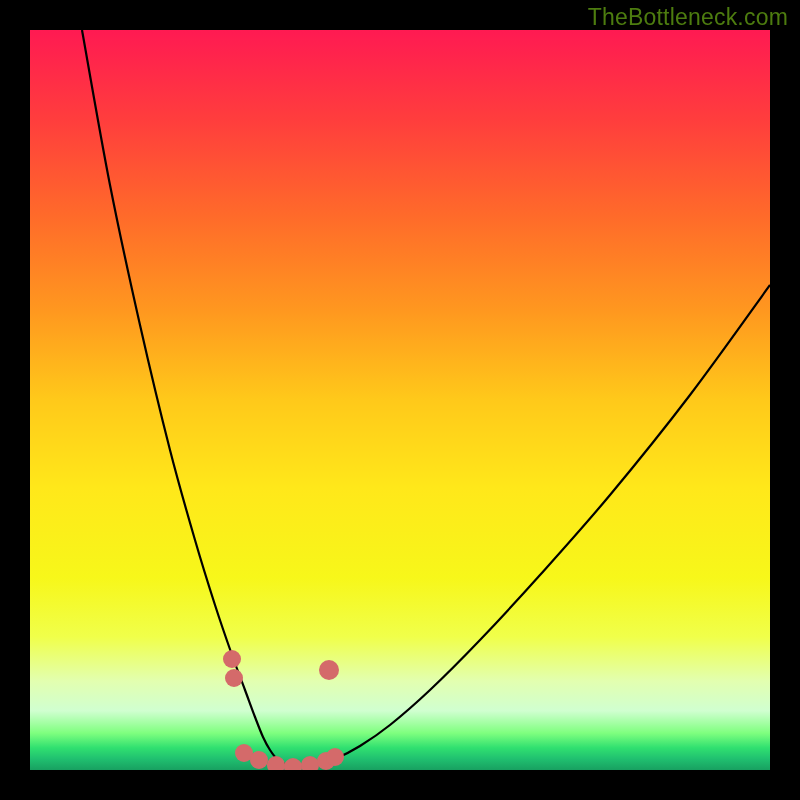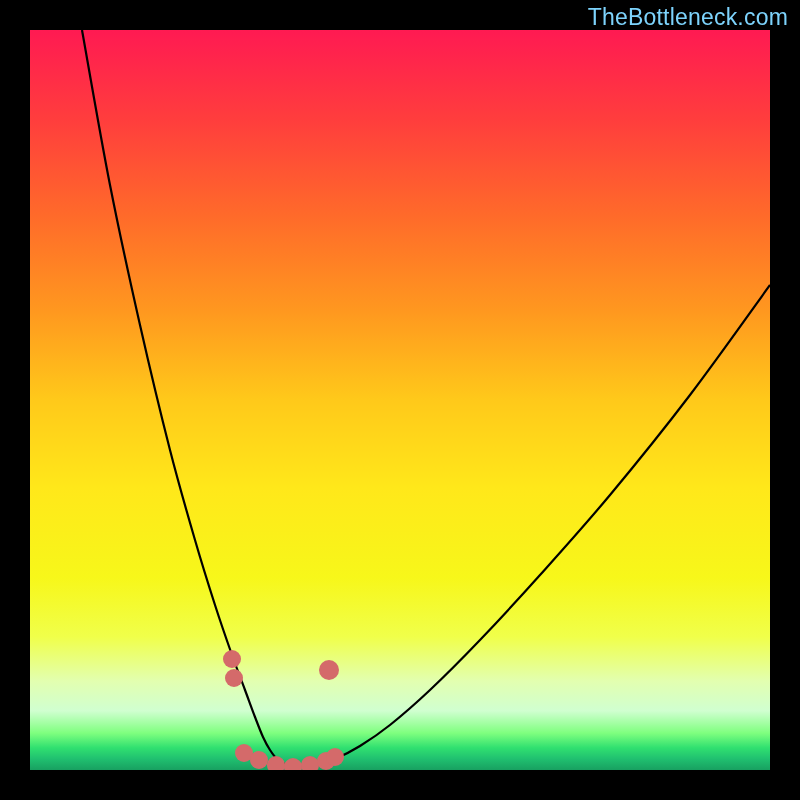--- a/index.html
+++ b/index.html
@@ -32,21 +32,21 @@
       #20c070 98.5%,
       #18a060 100%
     );
   }
   .watermark {
     position: absolute;
     top: 4px;
     right: 12px;
     font-family: Arial, Helvetica, sans-serif;
     font-size: 23px;
-    color: #7dd3fc;
+    color: #4d7c0f;
     font-weight: 400;
     letter-spacing: 0.2px;
   }
   svg.curve {
     position: absolute;
     left: 0;
     top: 0;
     width: 740px;
     height: 740px;
     pointer-events: none;

